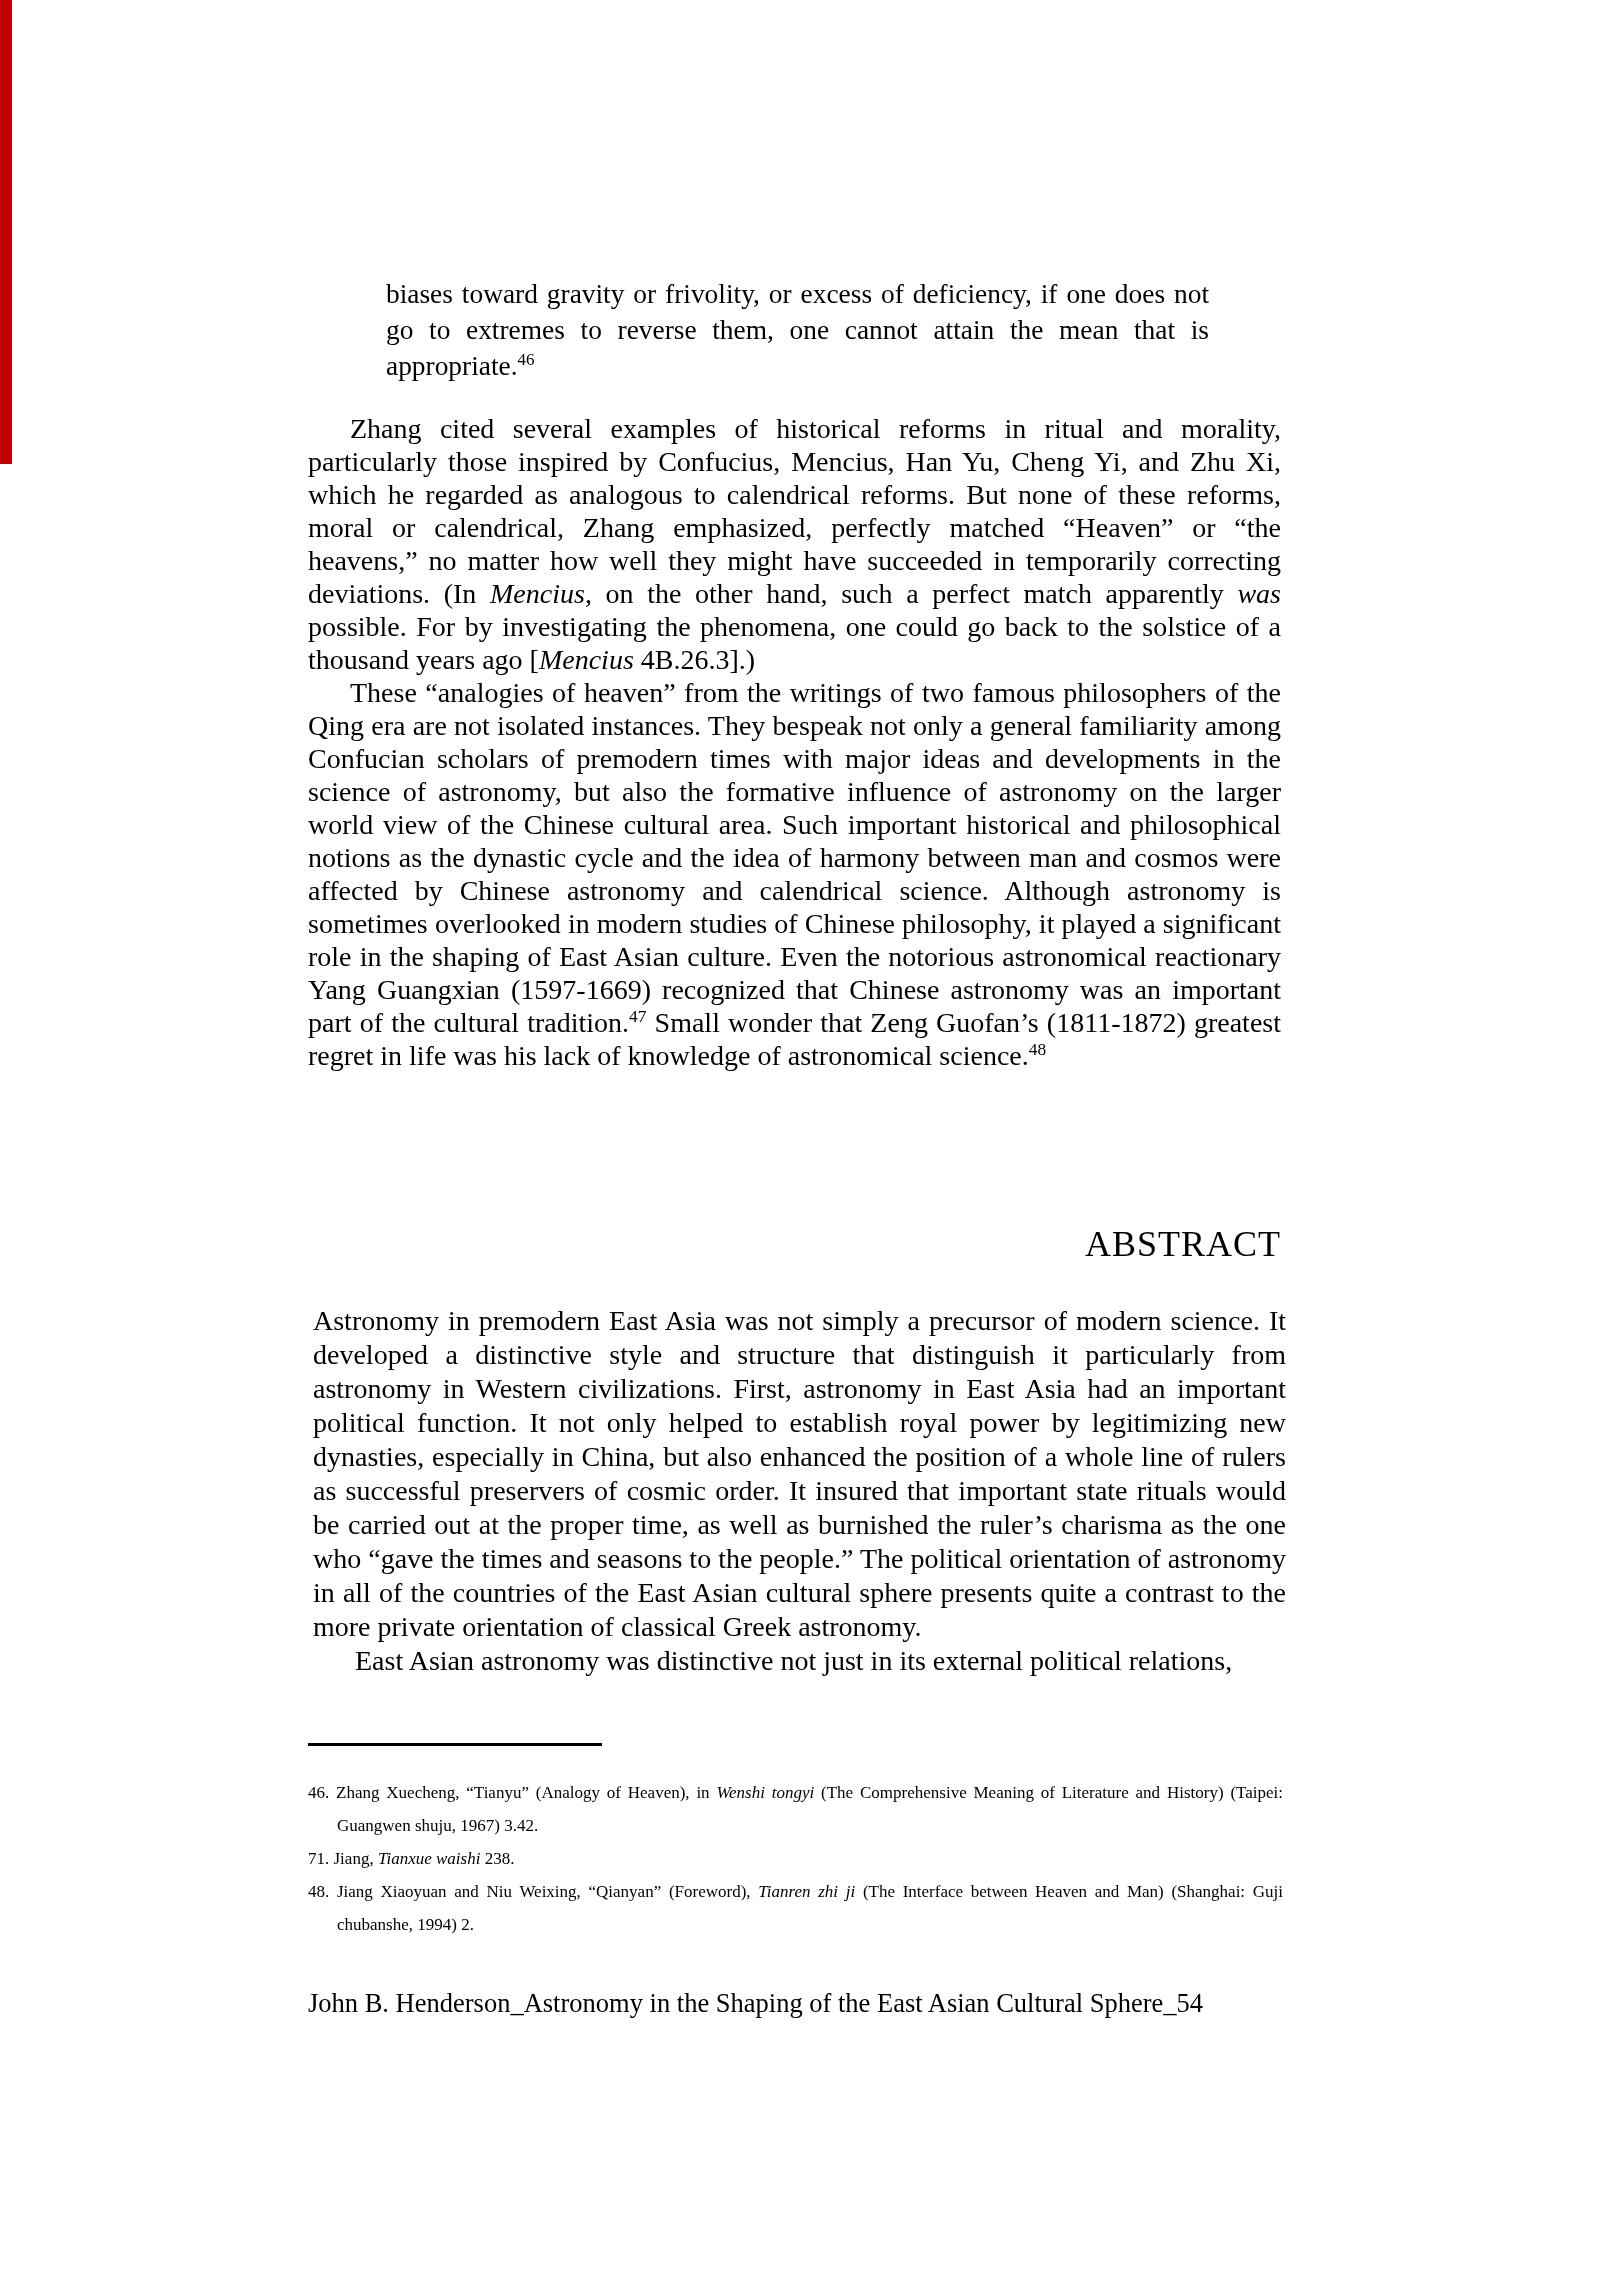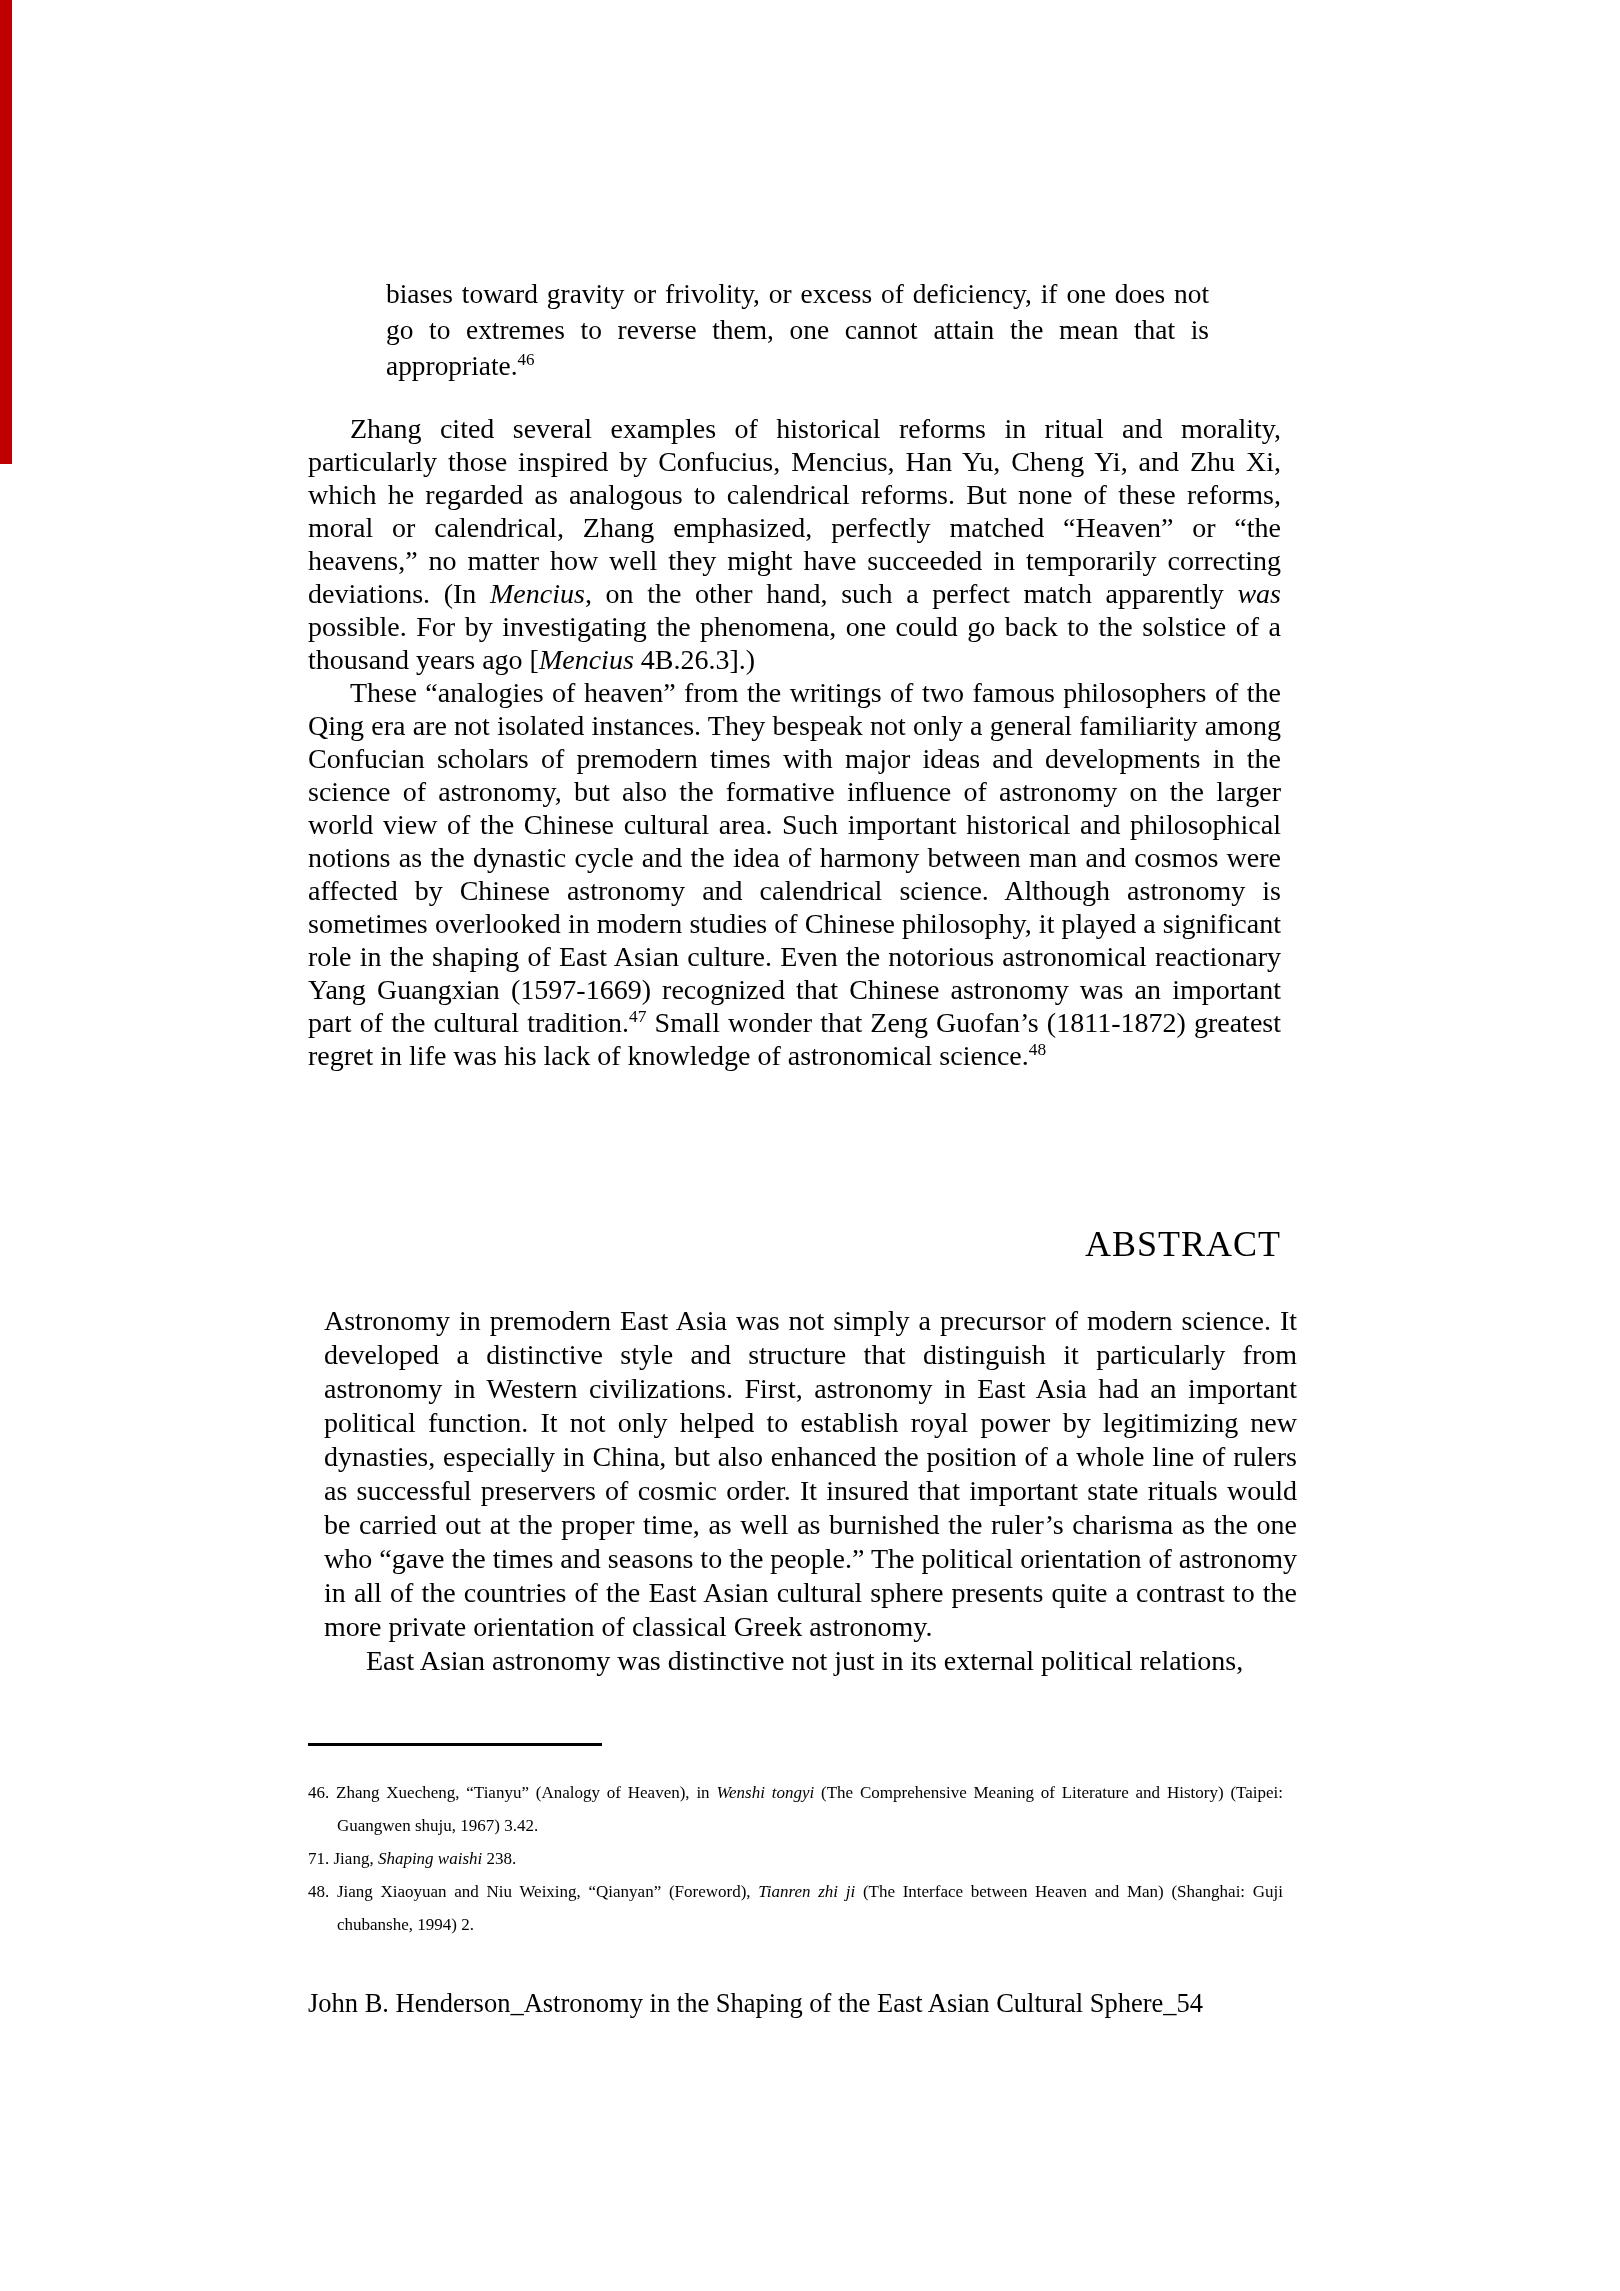--- a/index.html
+++ b/index.html
@@ -60,21 +60,21 @@
     top: 1223px;
     width: 973px;
     margin: 0;
     text-align: right;
     font-size: 36px;
     font-weight: normal;
     letter-spacing: 1px;
   }
   .abstract {
     position: absolute;
-    left: 324px;
+    left: 313px;
     top: 1304px;
     width: 973px;
     font-size: 28px;
     line-height: 34px;
   }
   .fn-separator {
     position: absolute;
     left: 308px;
     top: 1743px;
     width: 294px;
@@ -122,20 +122,20 @@
 
   <div class="abstract">
     <p class="para"><span>Astronomy in premodern East Asia was not simply a precursor of modern science. It developed a distinctive style and structure that distinguish it particularly from astronomy in Western civilizations. First, astronomy in East Asia had an important political function. It not only helped to establish royal power by legitimizing new dynasties, especially in China, but also enhanced the position of a whole line of rulers as successful preservers of cosmic order. It insured that important state rituals would be carried out at the proper time, as well as burnished the ruler’s charisma as the one who “gave the times and seasons to the people.” The political orientation of astronomy in all of the countries of the East Asian cultural sphere presents quite a contrast to the more private orientation of classical Greek astronomy.</span></p>
     <p class="para indent"><span>East Asian astronomy was distinctive not just in its external political relations,</span></p>
   </div>
 
   <div class="fn-separator"></div>
 
   <div class="footnotes">
     <p class="footnote"><span>46. Zhang Xuecheng, “Tianyu” (Analogy of Heaven), in </span><em>Wenshi tongyi</em><span> (The Comprehensive Meaning of Literature and History) (Taipei: Guangwen shuju, 1967) 3.42.</span></p>
-    <p class="footnote"><span>71. Jiang, </span><em>Shaping waishi</em><span> 238.</span></p>
+    <p class="footnote"><span>71. Jiang, </span><em>Tianxue waishi</em><span> 238.</span></p>
     <p class="footnote"><span>48. Jiang Xiaoyuan and Niu Weixing, “Qianyan” (Foreword), </span><em>Tianren zhi ji</em><span> (The Interface between Heaven and Man) (Shanghai: Guji chubanshe, 1994) 2.</span></p>
   </div>
 
   <div class="footer">John B. Henderson_Astronomy in the Shaping of the East Asian Cultural Sphere_54</div>
 
 </div>
 
 
 </body></html>

